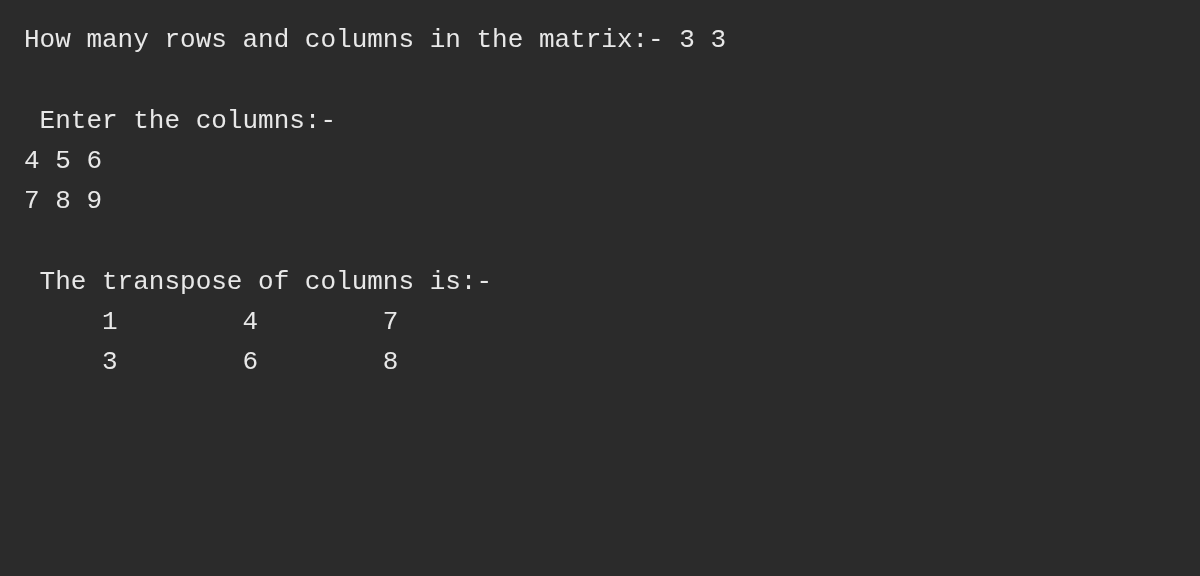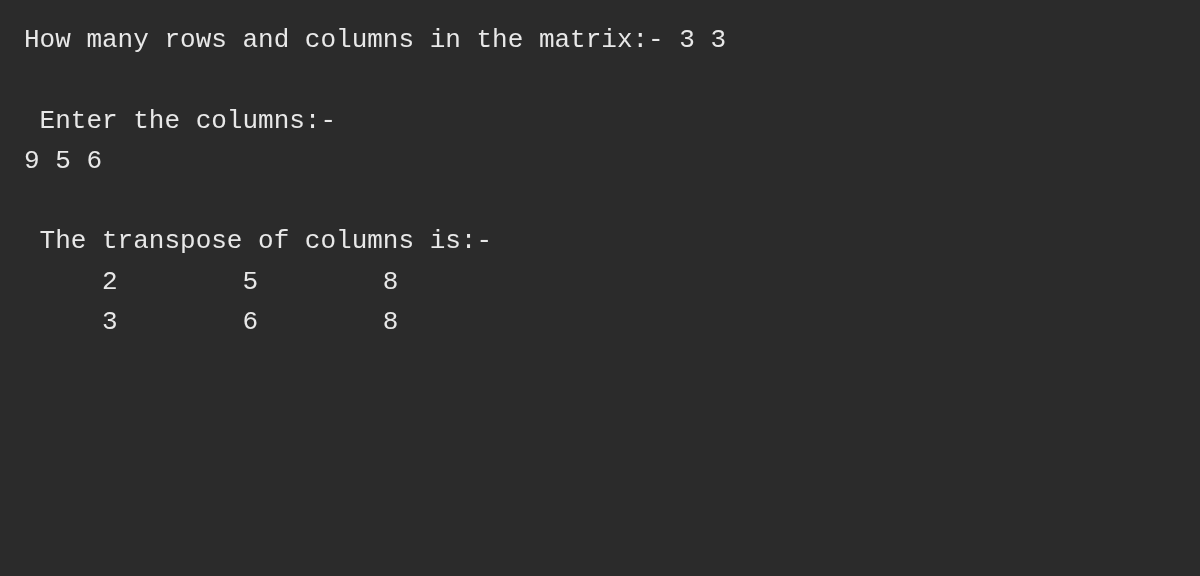--- a/index.html
+++ b/index.html
@@ -44,18 +44,19 @@
       white-space: pre;
     }
   </style>
 </head>
 <body>
 
 <div class="terminal">
   <span class="line">How many rows and columns in the matrix:- 3 3</span>
   <span class="blank"></span>
   <span class="line"> Enter the columns:-</span>
-  <span class="line">9 5 6</span>
+  <span class="line">4 5 6</span>
+  <span class="line">7 8 9</span>
   <span class="blank"></span>
   <span class="line"> The transpose of columns is:-</span>
-  <span class="transpose-row">     2        5        8</span>
+  <span class="transpose-row">     1        4        7</span>
   <span class="transpose-row">     3        6        8</span>
 </div>
 
 </body></html>

